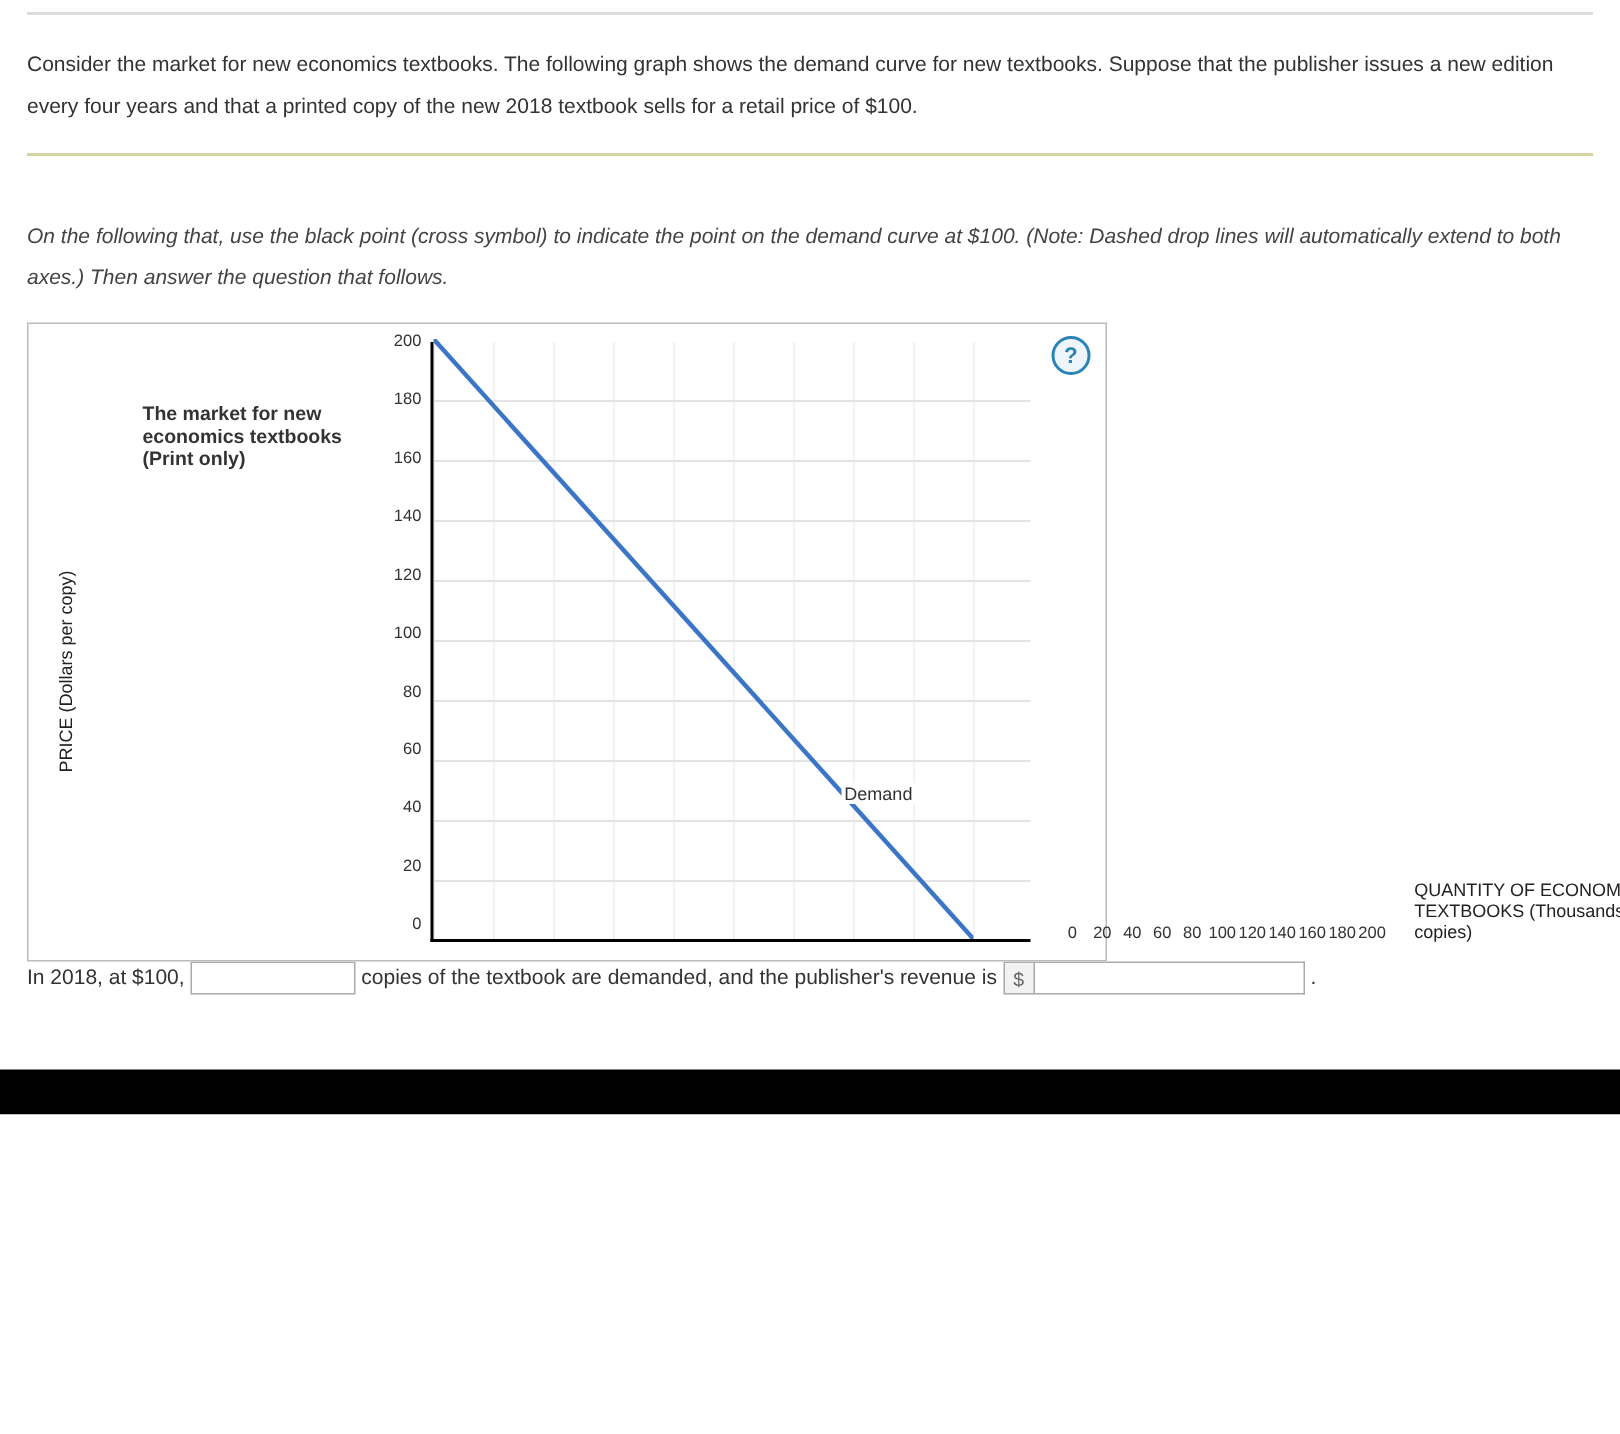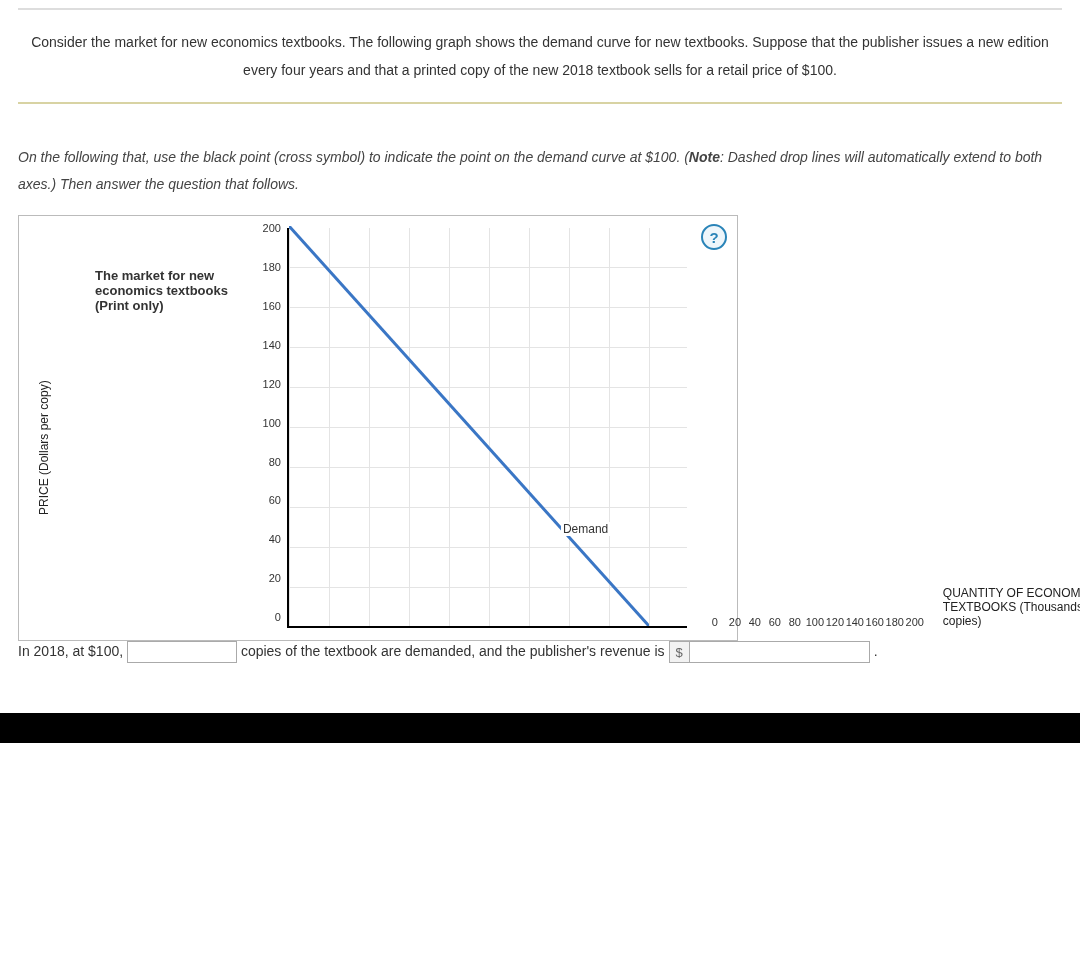--- a/index.html
+++ b/index.html
@@ -7,23 +7,23 @@
     margin: 0;
     padding: 0;
     font-family: Arial, Helvetica, sans-serif;
     background: #fff;
     color: #333;
     font-size: 14px;
   }
   .container { width: 1080px; padding: 0 18px 30px; }
   hr.light-rule { border: none; border-top: 2px solid #ddd; margin: 8px 0; }
   hr.accent-rule { border: none; border-top: 2px solid #d8d3a3; margin: 8px 0 40px; }
-  .question-text { line-height: 2; margin: 18px 0; color: #333; text-align: center; }
+  .question-text { line-height: 2; margin: 18px 0; color: #333; }
   .instruction-text { font-style: italic; color: #444; line-height: 1.9; margin: 30px 0 18px; }
-  .instruction-text b { font-weight: bold; font-style: italic; }
+  .instruction-text b { font-weight: normal; font-style: italic; }
   .graph-panel {
     border: 1px solid #bbb;
     width: 720px;
     padding: 12px 10px 12px 14px;
     position: relative;
     background: #fff;
   }
   .help-btn {
     position: absolute;
     top: 8px; right: 10px;

